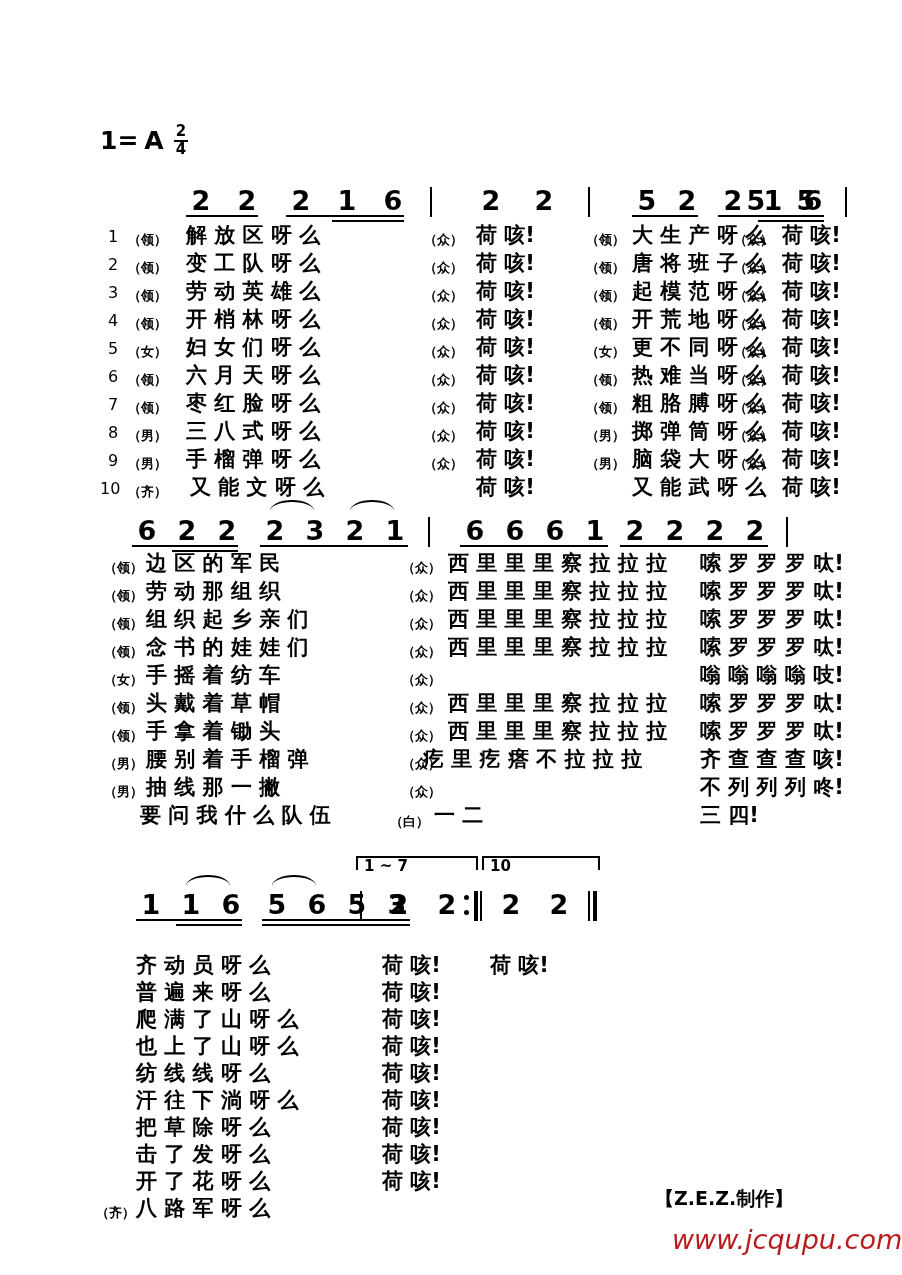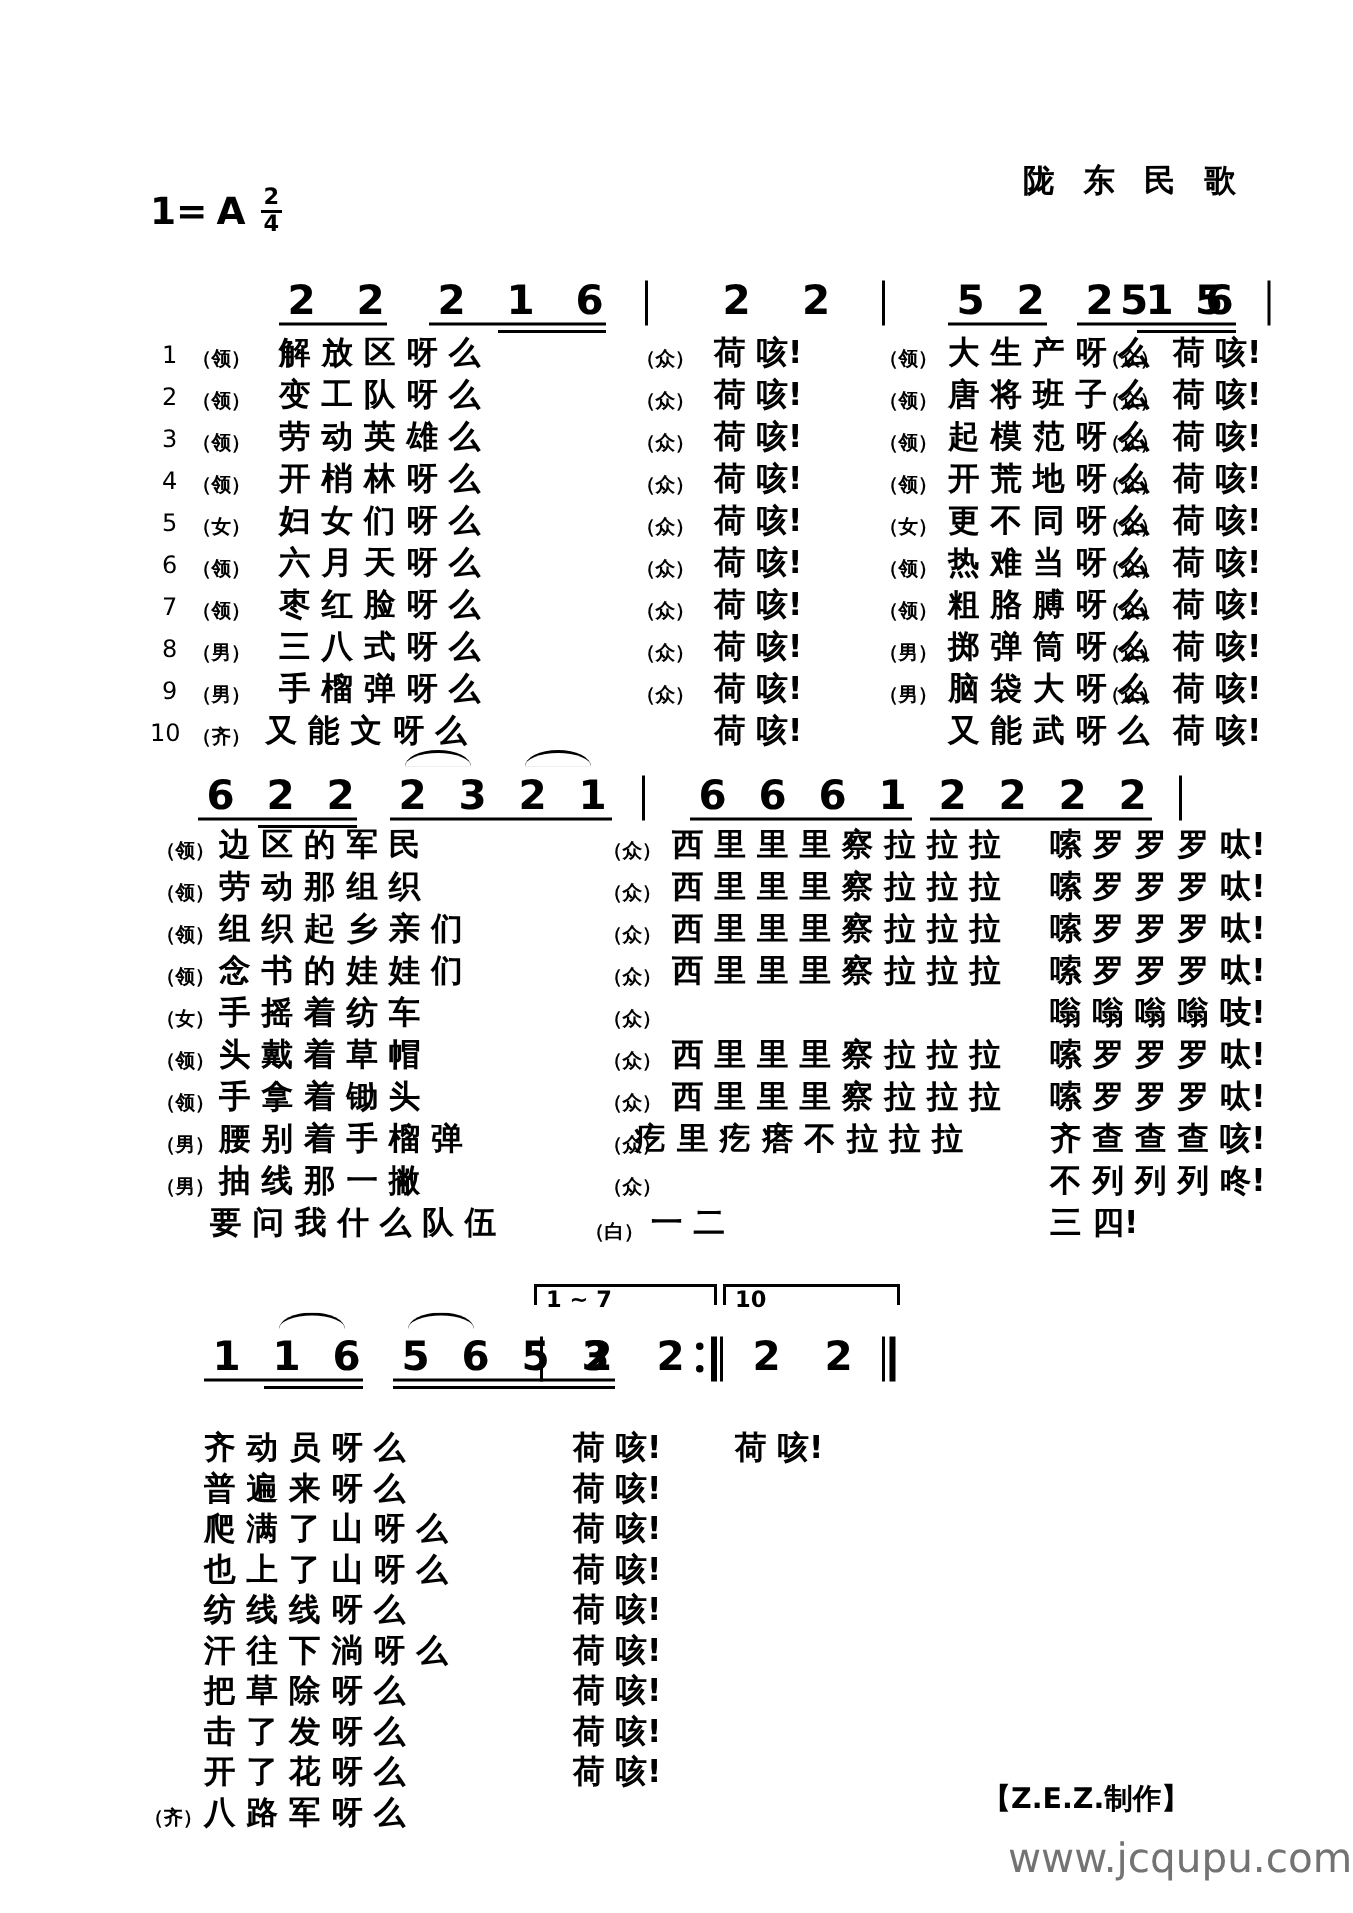--- a/index.html
+++ b/index.html
@@ -99,32 +99,32 @@
   .maker {
     position: absolute;
     left: 655px; top: 1186px;
     font-size: 19px; font-weight: 800;
     letter-spacing: 0px;
   }
   .site {
     position: absolute;
     left: 672px; top: 1224px;
     font-size: 27px;
-    color: #737373;
+    color: #b91c1c;
     font-family: "DejaVu Sans", "Liberation Sans", sans-serif;
+    font-style: italic;
   }
 </style>
 </head>
 <body>
 
 <div class="sheet">
 
 
   <div class="credits">
-    <div>陇 东 民 歌</div>
   </div>
 
   <div class="keysig">
     <span>1=</span>
     <span>A</span>
     <span class="frac">
       <span class="num">2</span>
       <span class="den">4</span>
     </span>
   </div>
@@ -276,21 +276,21 @@
       <span class="ly" style="left:476px">荷  咳!</span>
       <span class="ly small" style="left:586px; top:5px">（男）</span>
       <span class="ly" style="left:632px">脑 袋 大 呀 么</span>
       <span class="ly small" style="left:734px; top:5px">（众）</span>
       <span class="ly" style="left:782px">荷  咳!</span>
     </div>
 
     <div class="lyricrow">
       <span class="ly num" style="left:100px; top:2px">10</span>
       <span class="ly small" style="left:128px; top:5px">（齐）</span>
-      <span class="ly" style="left:177px">又 能 文 呀 么</span>
+      <span class="ly" style="left:190px">又 能 文 呀 么</span>
       <span class="ly small" style="left:424px; top:5px"></span>
       <span class="ly" style="left:476px">荷  咳!</span>
       <span class="ly small" style="left:586px; top:5px"></span>
       <span class="ly" style="left:632px">又 能 武 呀 么</span>
       <span class="ly small" style="left:734px; top:5px"></span>
       <span class="ly" style="left:782px">荷  咳!</span>
     </div>
   </div>
 
   <div class="system" style="top:506px;">

